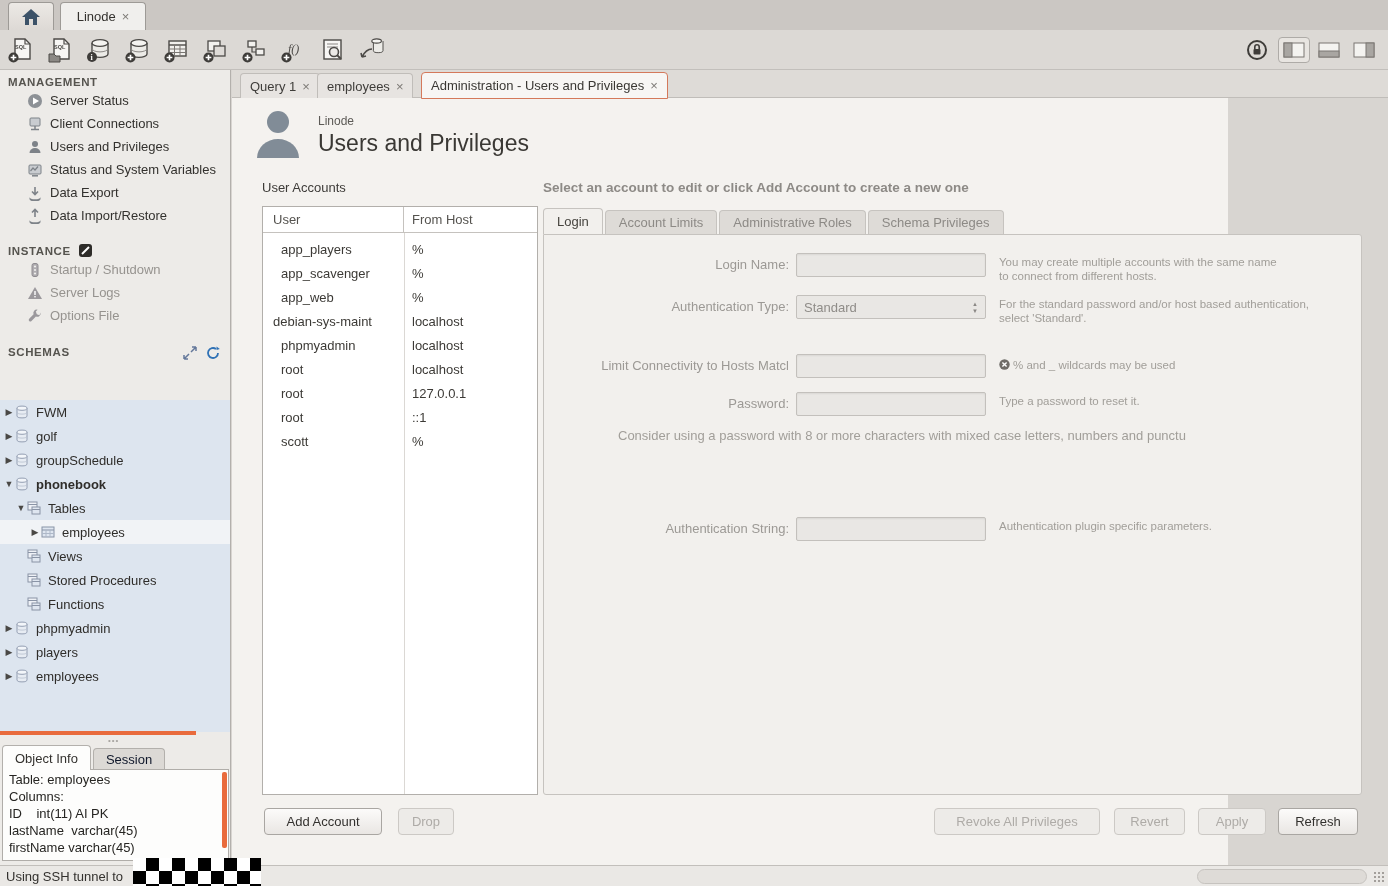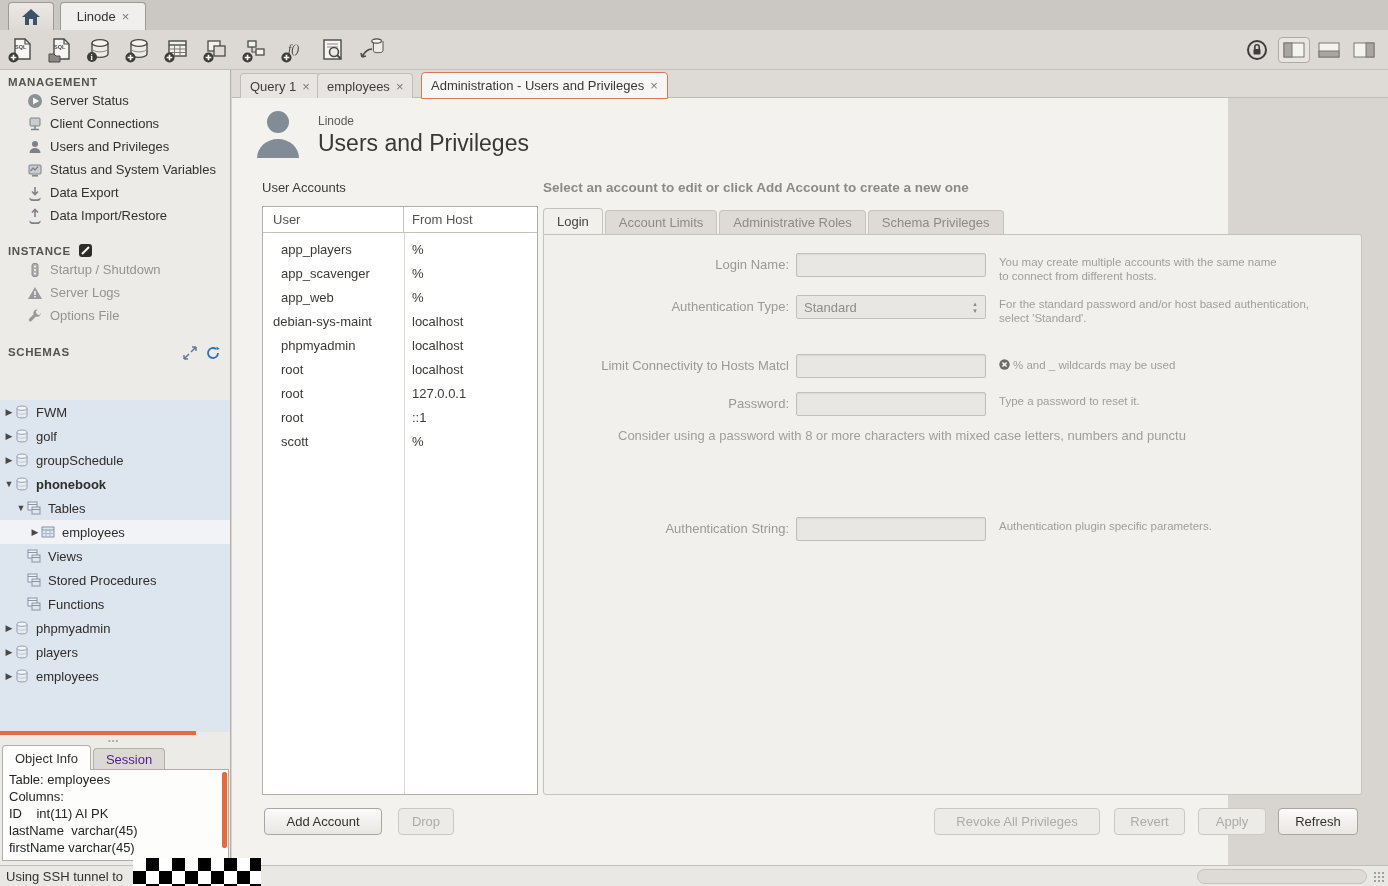--- a/index.html
+++ b/index.html
@@ -61,21 +61,21 @@
   .ind1 { padding-left:4px; } .ind2 { padding-left:16px; } .ind3 { padding-left:30px; }
 
   .orange-hbar { position:absolute; left:0; top:661px; width:196px; height:4px; background:#e96b3c; }
   .splitter-dots { position:absolute; left:108px; top:666px; width:16px; height:6px;
                    color:#a8a5a1; font-size:8px; letter-spacing:1px; }
 
   .info-tabs { position:absolute; left:2px; top:675px; height:25px; display:flex; gap:2px; }
   .itab { height:25px; padding:8px 12px; display:flex; align-items:center; font-size:13px;
           border:1px solid #b3b0ac; border-bottom:none; border-radius:4px 4px 0 0; }
   .itab.active { background:#fdfdfc; color:#33312e; position:relative; z-index:2; }
-  .itab.inactive { background:#dcd9d5; color:#4c1d95; margin-top:3px; height:22px; }
+  .itab.inactive { background:#dcd9d5; color:#0f172a; margin-top:3px; height:22px; }
   .info-panel { position:absolute; left:2px; top:699px; width:227px; height:92px; background:#fdfdfc;
                 border:1px solid #b0ada9; padding:1px 6px; z-index:1; overflow:hidden; }
   .info-panel .iline { font-size:13px; line-height:17px; color:#262522; white-space:pre; }
   .info-vscroll { position:absolute; right:1px; top:2px; width:5px; height:76px; background:#e96b3c;
                   border-radius:2px; }
 
   
   .main { position:absolute; left:232px; top:70px; width:996px; height:795px; background:#f4f2ef; }
   .subtabs { position:absolute; left:0; top:0; width:1156px; height:28px; background:#dedbd7;
              border-bottom:1px solid #c0bdb9; }

